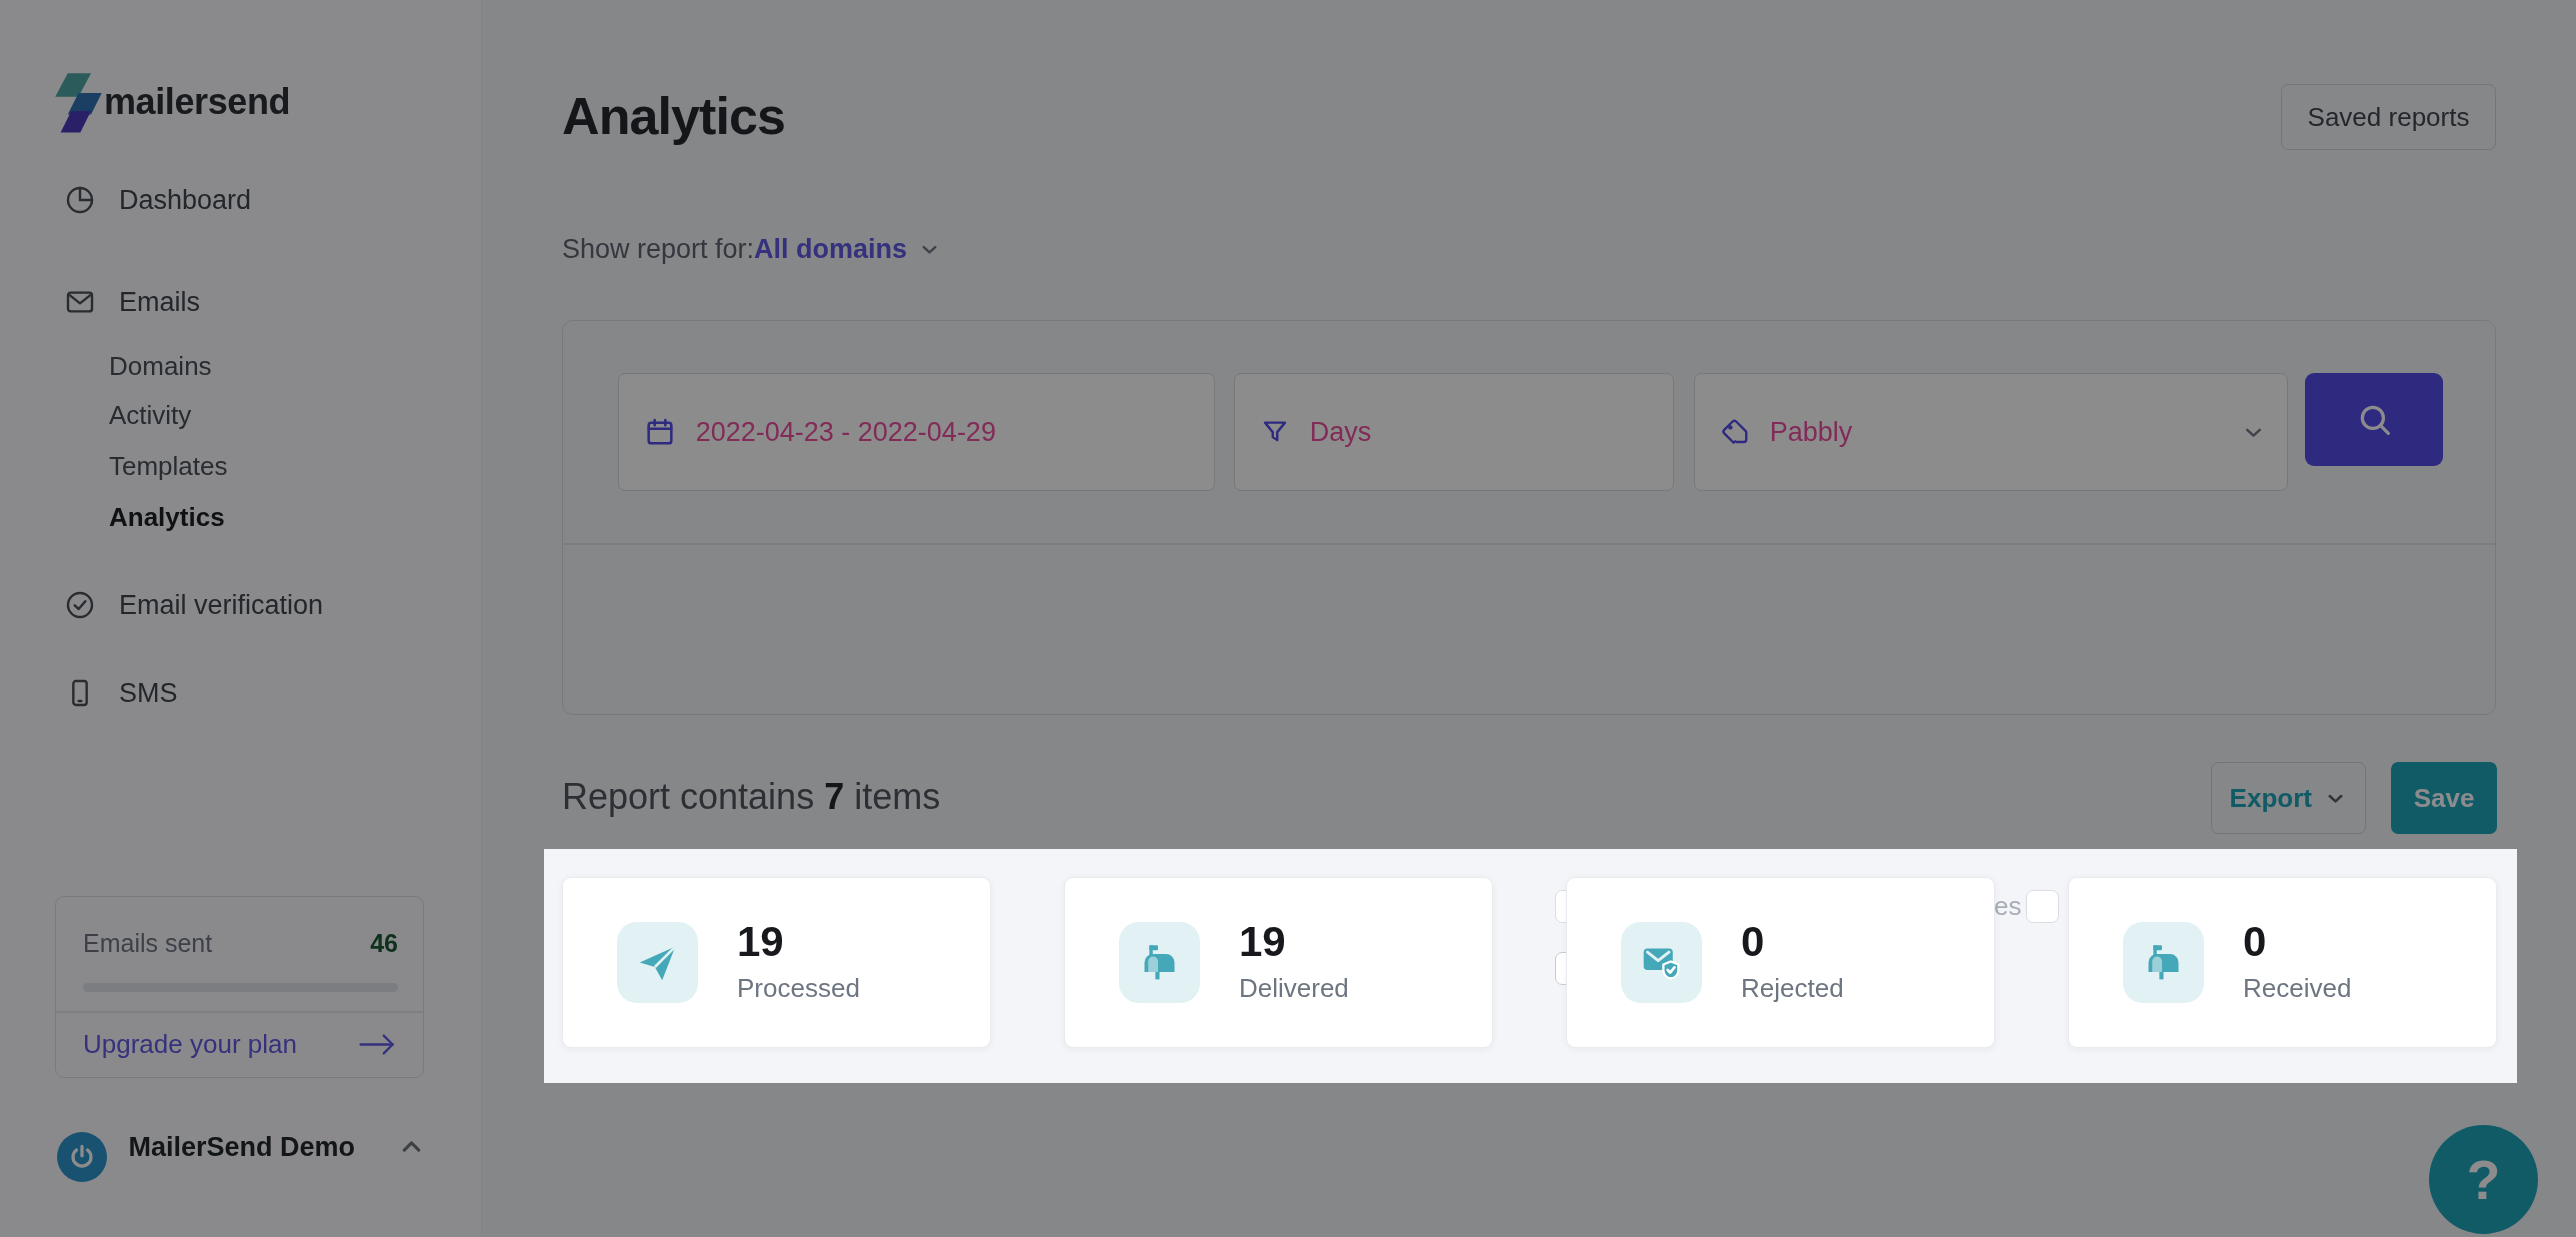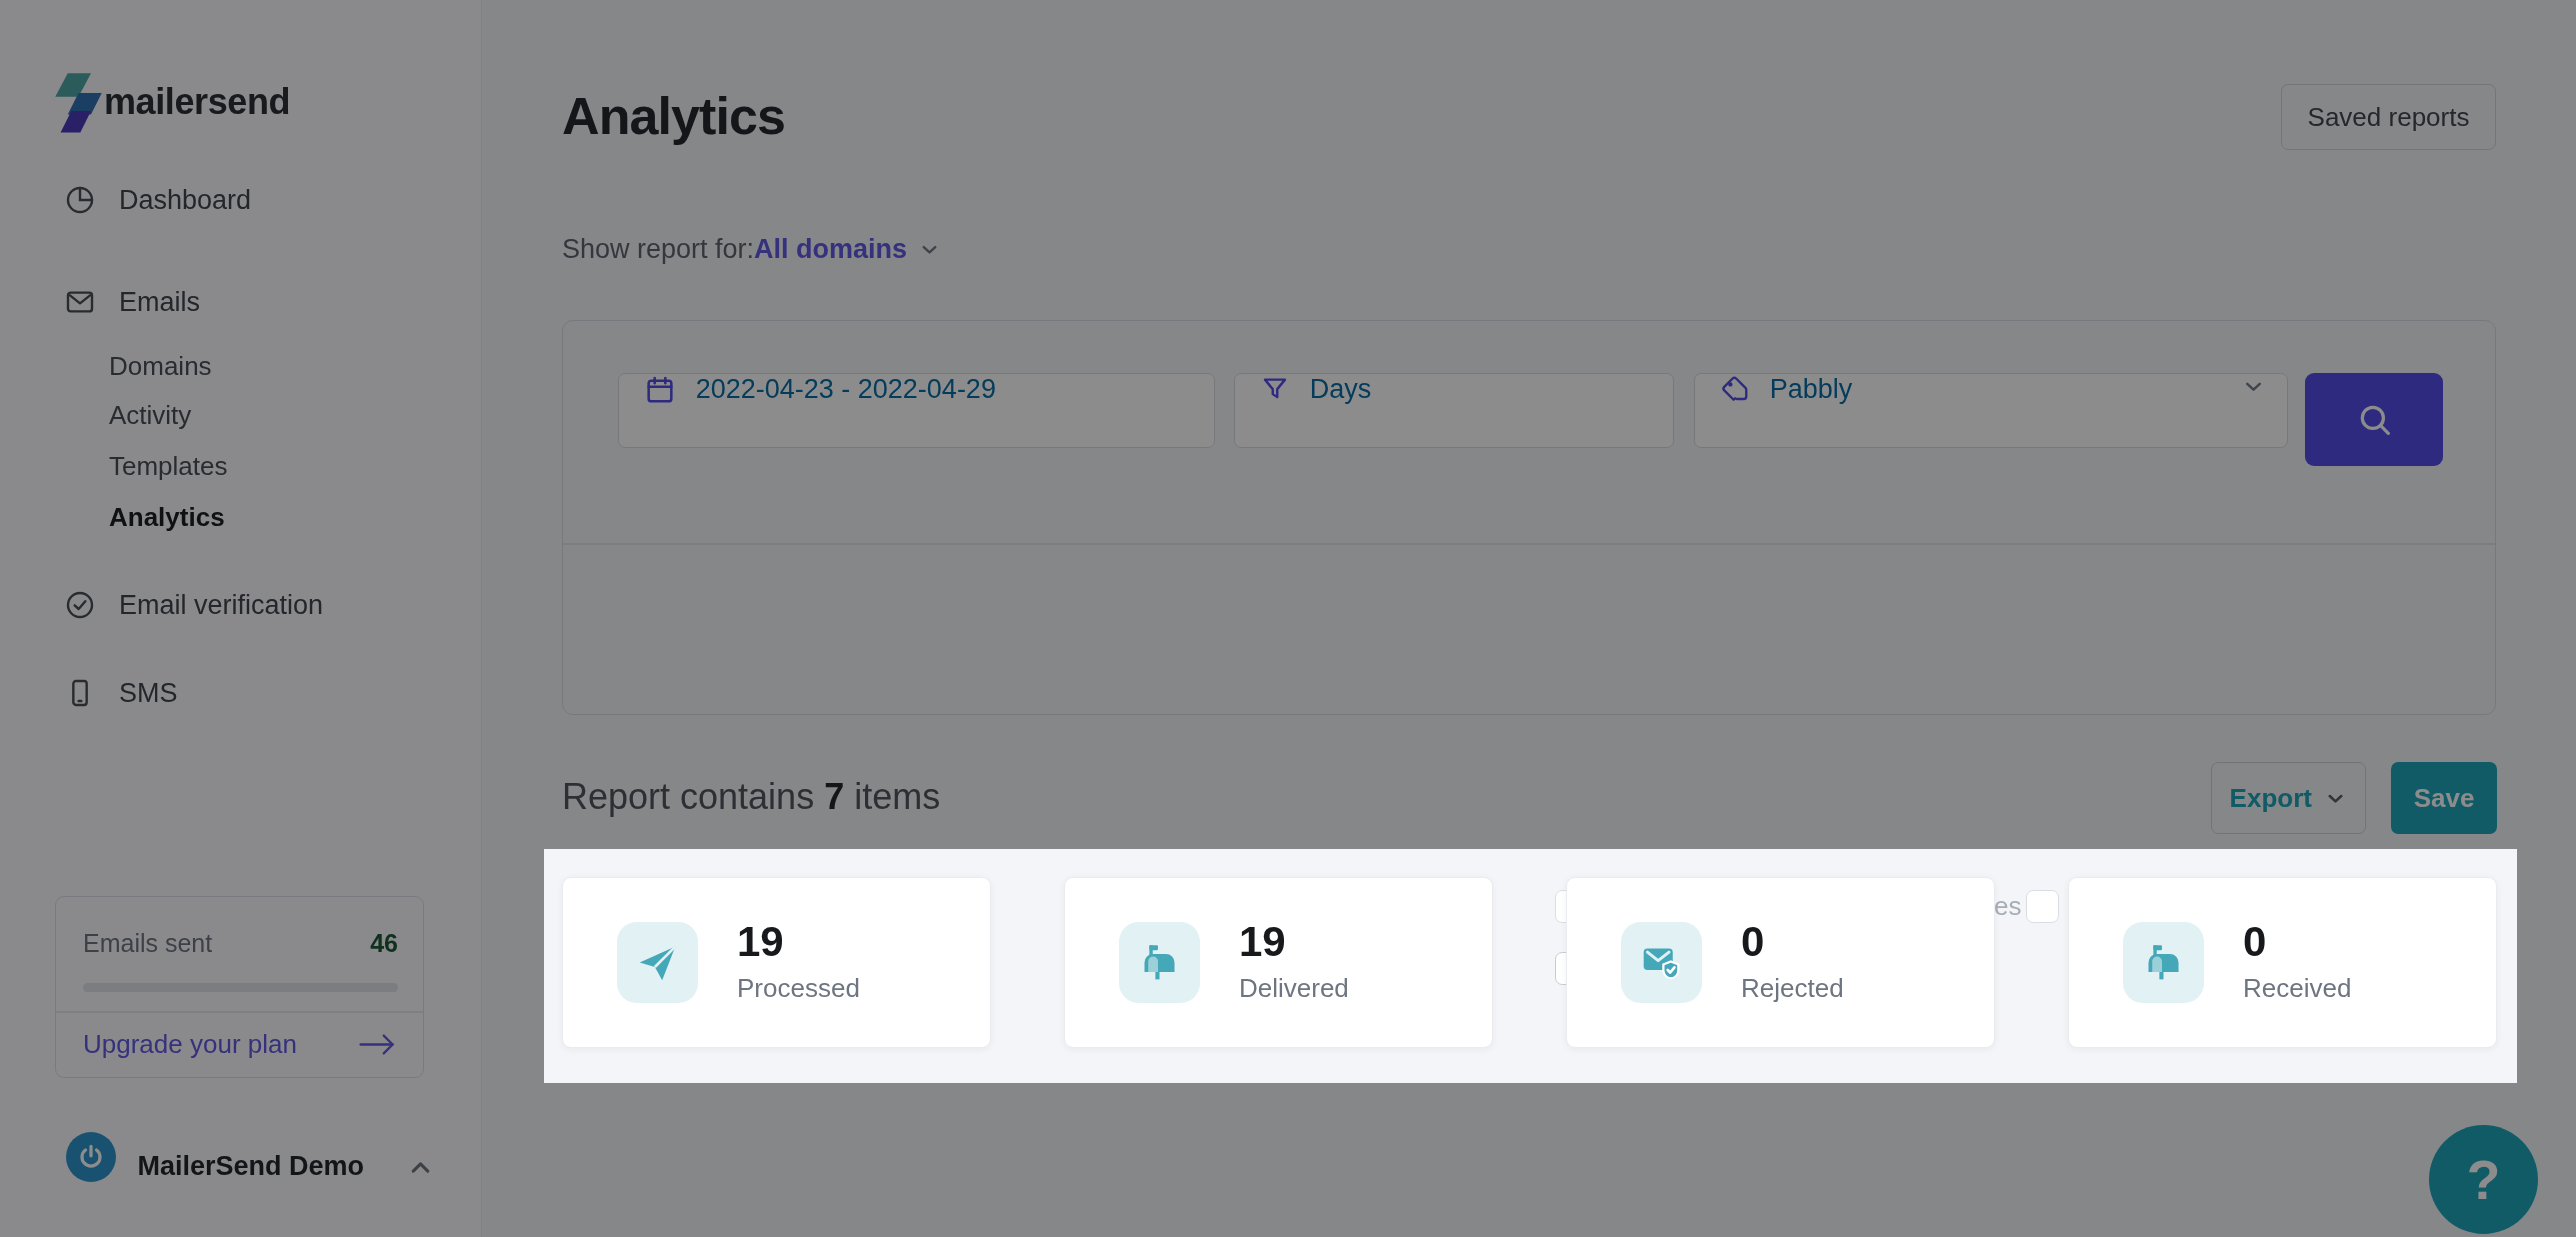--- a/index.html
+++ b/index.html
@@ -22,33 +22,33 @@
   .sub-item.active{font-weight:700;color:#15181b;}
 
   .usage-card{left:55px;top:896px;width:369px;height:182px;border:1.8px solid #dcdee4;border-radius:9px;box-sizing:border-box;}
   .usage-row{left:27px;top:32px;width:315px;display:flex;justify-content:space-between;font-size:25px;color:#6a727b;}
   .usage-val{color:#14532d;font-weight:bold;}
   .usage-bar{left:27px;top:86px;width:315px;height:9px;border-radius:4.5px;background:#e0e3e8;}
   .usage-div{left:0;top:114px;width:100%;height:1.8px;background:#e4e6ea;}
   .upgrade-row{left:27px;top:132px;width:315px;display:flex;justify-content:space-between;align-items:center;cursor:pointer;}
   .upgrade-link{font-size:26px;color:#5b54e0;}
 
-  .account{left:66px;top:1132px;width:369px;display:flex;align-items:flex-end;cursor:pointer;}
+  .account{left:57px;top:1132px;width:369px;display:flex;align-items:flex-start;cursor:pointer;}
   .avatar{width:50px;height:50px;border-radius:50%;background:#2691c9;display:flex;align-items:center;justify-content:center;}
   .account-name{margin-left:21.5px;font-size:27px;font-weight:700;color:#1c2025;flex:1;}
 
   
   .page-title{left:562px;top:86px;font-size:52px;font-weight:700;color:#1d2126;letter-spacing:-0.9px;}
   .btn-outline{box-sizing:border-box;border:1.8px solid #cfd3d9;border-radius:7.2px;background:transparent;display:flex;align-items:center;justify-content:center;cursor:pointer;}
   .saved-reports{left:2281px;top:84px;width:215px;height:66px;font-size:26px;font-weight:400;color:#3b4148;}
   .show-report{left:562px;top:234px;display:flex;align-items:center;font-size:27px;color:#59606a;}
   .domain-select{display:flex;align-items:center;gap:10.7px;color:#5b54e0;font-weight:700;cursor:pointer;}
 
   .filter-panel{left:562px;top:320px;width:1934px;height:395px;border:1.8px solid #d9dce2;border-radius:10.7px;box-sizing:border-box;}
-  .finput{top:52px;height:75px;background:#ffffff;border:1.8px solid #d5d9de;border-radius:7.2px;box-sizing:border-box;display:flex;align-items:flex-start;padding:0 21.5px 0 25px;gap:19.7px;font-size:27px;color:#0369a1;cursor:pointer;}
+  .finput{top:52px;height:118px;background:#ffffff;border:1.8px solid #d5d9de;border-radius:7.2px;box-sizing:border-box;display:flex;align-items:center;padding:0 21.5px 0 25px;gap:19.7px;font-size:27px;color:#ec4899;cursor:pointer;}
   .finput .ficon{color:#4f46e5;flex:none;}
   .finput .fval{flex:1;white-space:nowrap;}
   .f-date{left:55px;width:597px;}
   .f-group{left:671px;width:440px;}
   .f-tag{left:1131px;width:594px;}
   .search-btn{left:1742px;top:52px;width:138px;height:93px;border-radius:9px;background:#4f46e5;display:flex;align-items:center;justify-content:center;cursor:pointer;border:none;}
   .panel-div{left:0;top:222px;width:100%;height:1.8px;background:#e0e3e8;}
 
   .cbx-item{display:flex;align-items:center;cursor:pointer;}
   .cbx{width:33px;height:33px;border-radius:7.2px;box-sizing:border-box;border:1.8px solid #c7ccd2;background:#fff;flex:none;display:flex;align-items:center;justify-content:center;}

